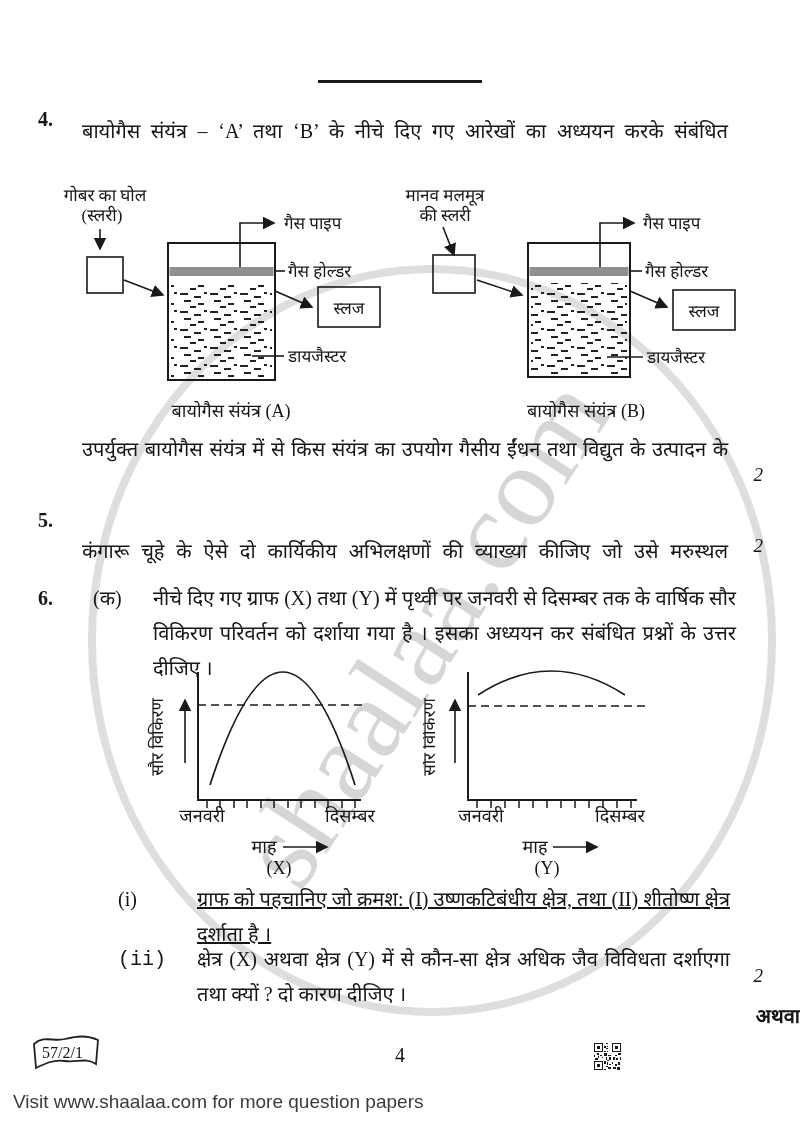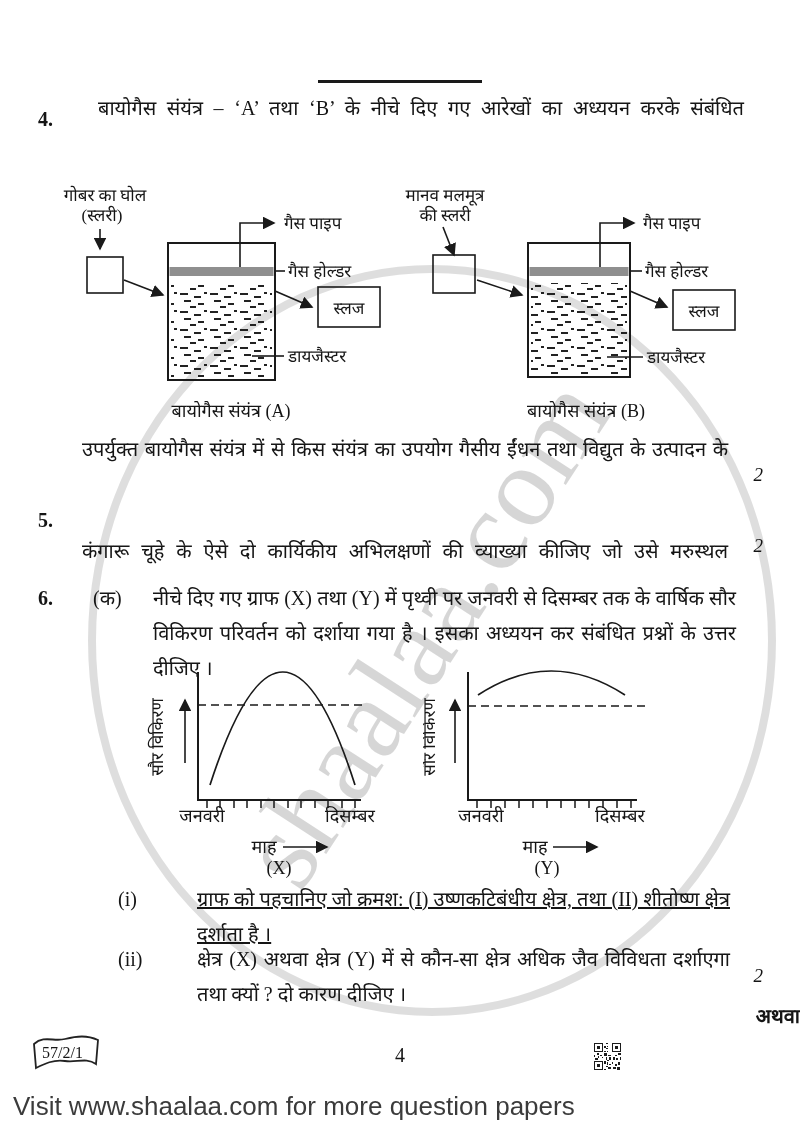--- a/index.html
+++ b/index.html
@@ -11,21 +11,21 @@
   .abs{position:absolute;}
   .line{line-height:35px;font-size:20px;white-space:normal;}
   .just{text-align:justify;text-align-last:justify;}
   .qnum{font-weight:bold;font-size:20px;line-height:35px;}
   .sublabel{font-size:20px;line-height:35px;}
   .marks{font-size:19px;font-style:italic;}
   .divider{background:#1a1a1a;}
   .or-row{left:0;top:1002px;width:800px;text-align:right;font-weight:bold;font-size:20px;}
   .pagenum{left:0;top:1044px;width:800px;text-align:center;font-size:20px;}
   .footer-text{left:13px;top:1091px;font-family:"Liberation Sans","DejaVu Sans",sans-serif;
-    font-size:26px;color:#3b3b3b;}
+    font-size:19px;color:#3b3b3b;}
   .wm-ring{
     left:88px;top:265px;width:672px;height:735px;border:8px solid rgba(0,0,0,0.13);
     border-radius:50%;z-index:0;
   }
   .wm-text{
     left:425px;top:632px;transform:translate(-50%,-50%) rotate(-57deg);
     font-size:115px;color:rgba(0,0,0,0.16);letter-spacing:1px;white-space:nowrap;z-index:0;
   }
   .content{position:absolute;inset:0;z-index:1;}
   svg text{font-family:"Liberation Serif","DejaVu Serif",serif;fill:#151515;}
@@ -34,21 +34,21 @@
 <body>
 
 <div class="abs wm-ring"></div>
 <div class="abs wm-text">shaalaa.com</div>
 
 <div class="content">
 
   <div class="abs divider" style="left:318px;top:80px;width:164px;height:3px;"></div>
 
   <div class="abs qnum" style="left:38px;top:102px;">4.</div>
-  <div class="abs" style="left:82px;top:91px;width:646px;margin-left:16px;">
+  <div class="abs" style="left:82px;top:114px;width:646px;">
     <div class="line just">बायोगैस संयंत्र – ‘A’ तथा ‘B’ के नीचे दिए गए आरेखों का अध्ययन करके संबंधित</div>
   </div>
 
   <svg class="abs" style="left:28px;top:183px;" width="382" height="248" viewBox="0 0 382 248">
     <defs>
       <marker id="arrA" markerWidth="8" markerHeight="8" refX="7" refY="4" orient="auto">
         <path d="M0,0L8,4L0,8Z" fill="#1a1a1a"></path>
       </marker>
       <pattern id="slurryA" width="30" height="18" patternUnits="userSpaceOnUse">
         <path d="M2,3h8 M16,6h7 M6,10h7 M20,13h6 M12,16h6 M26,2h3" stroke="#222" stroke-width="2" fill="none"></path>
@@ -167,21 +167,21 @@
     <text x="112" y="193" text-anchor="middle" font-size="18">माह</text>
     <text x="124" y="214" text-anchor="middle" font-size="18">(Y)</text>
   </svg>
 
   <div class="abs sublabel" style="left:118px;top:882px;">(i)</div>
   <div class="abs" style="left:197px;top:882px;width:533px;text-decoration:underline;">
     <div class="line just">ग्राफ को पहचानिए जो क्रमश: (I) उष्णकटिबंधीय क्षेत्र, तथा (II) शीतोष्ण क्षेत्र</div>
     <div class="line">दर्शाता है ।</div>
   </div>
 
-  <div class="abs sublabel" style="left:118px;top:942px;">(ii)</div>
+  <div class="abs sublabel" style="left:118px;top:942px;font-family:Liberation Mono, monospace;">(ii)</div>
   <div class="abs" style="left:197px;top:942px;width:533px;">
     <div class="line just">क्षेत्र (X) अथवा क्षेत्र (Y) में से कौन-सा क्षेत्र अधिक जैव विविधता दर्शाएगा</div>
     <div class="line">तथा क्यों ? दो कारण दीजिए ।</div>
   </div>
   <div class="abs marks" style="left:738px;top:965px;width:25px;text-align:right;">2</div>
 
   <div class="abs or-row">अथवा</div>
 
   <svg class="abs" style="left:28px;top:1030px;" width="78" height="46" viewBox="0 0 78 46">
     <path d="M6,14 C16,5 26,12 37,9 C49,6 59,5 70,10 L68,34 C58,27 48,33 37,31 C26,29 16,34 8,38 Z" fill="#ffffff" stroke="#222222" stroke-width="1.8"></path>

